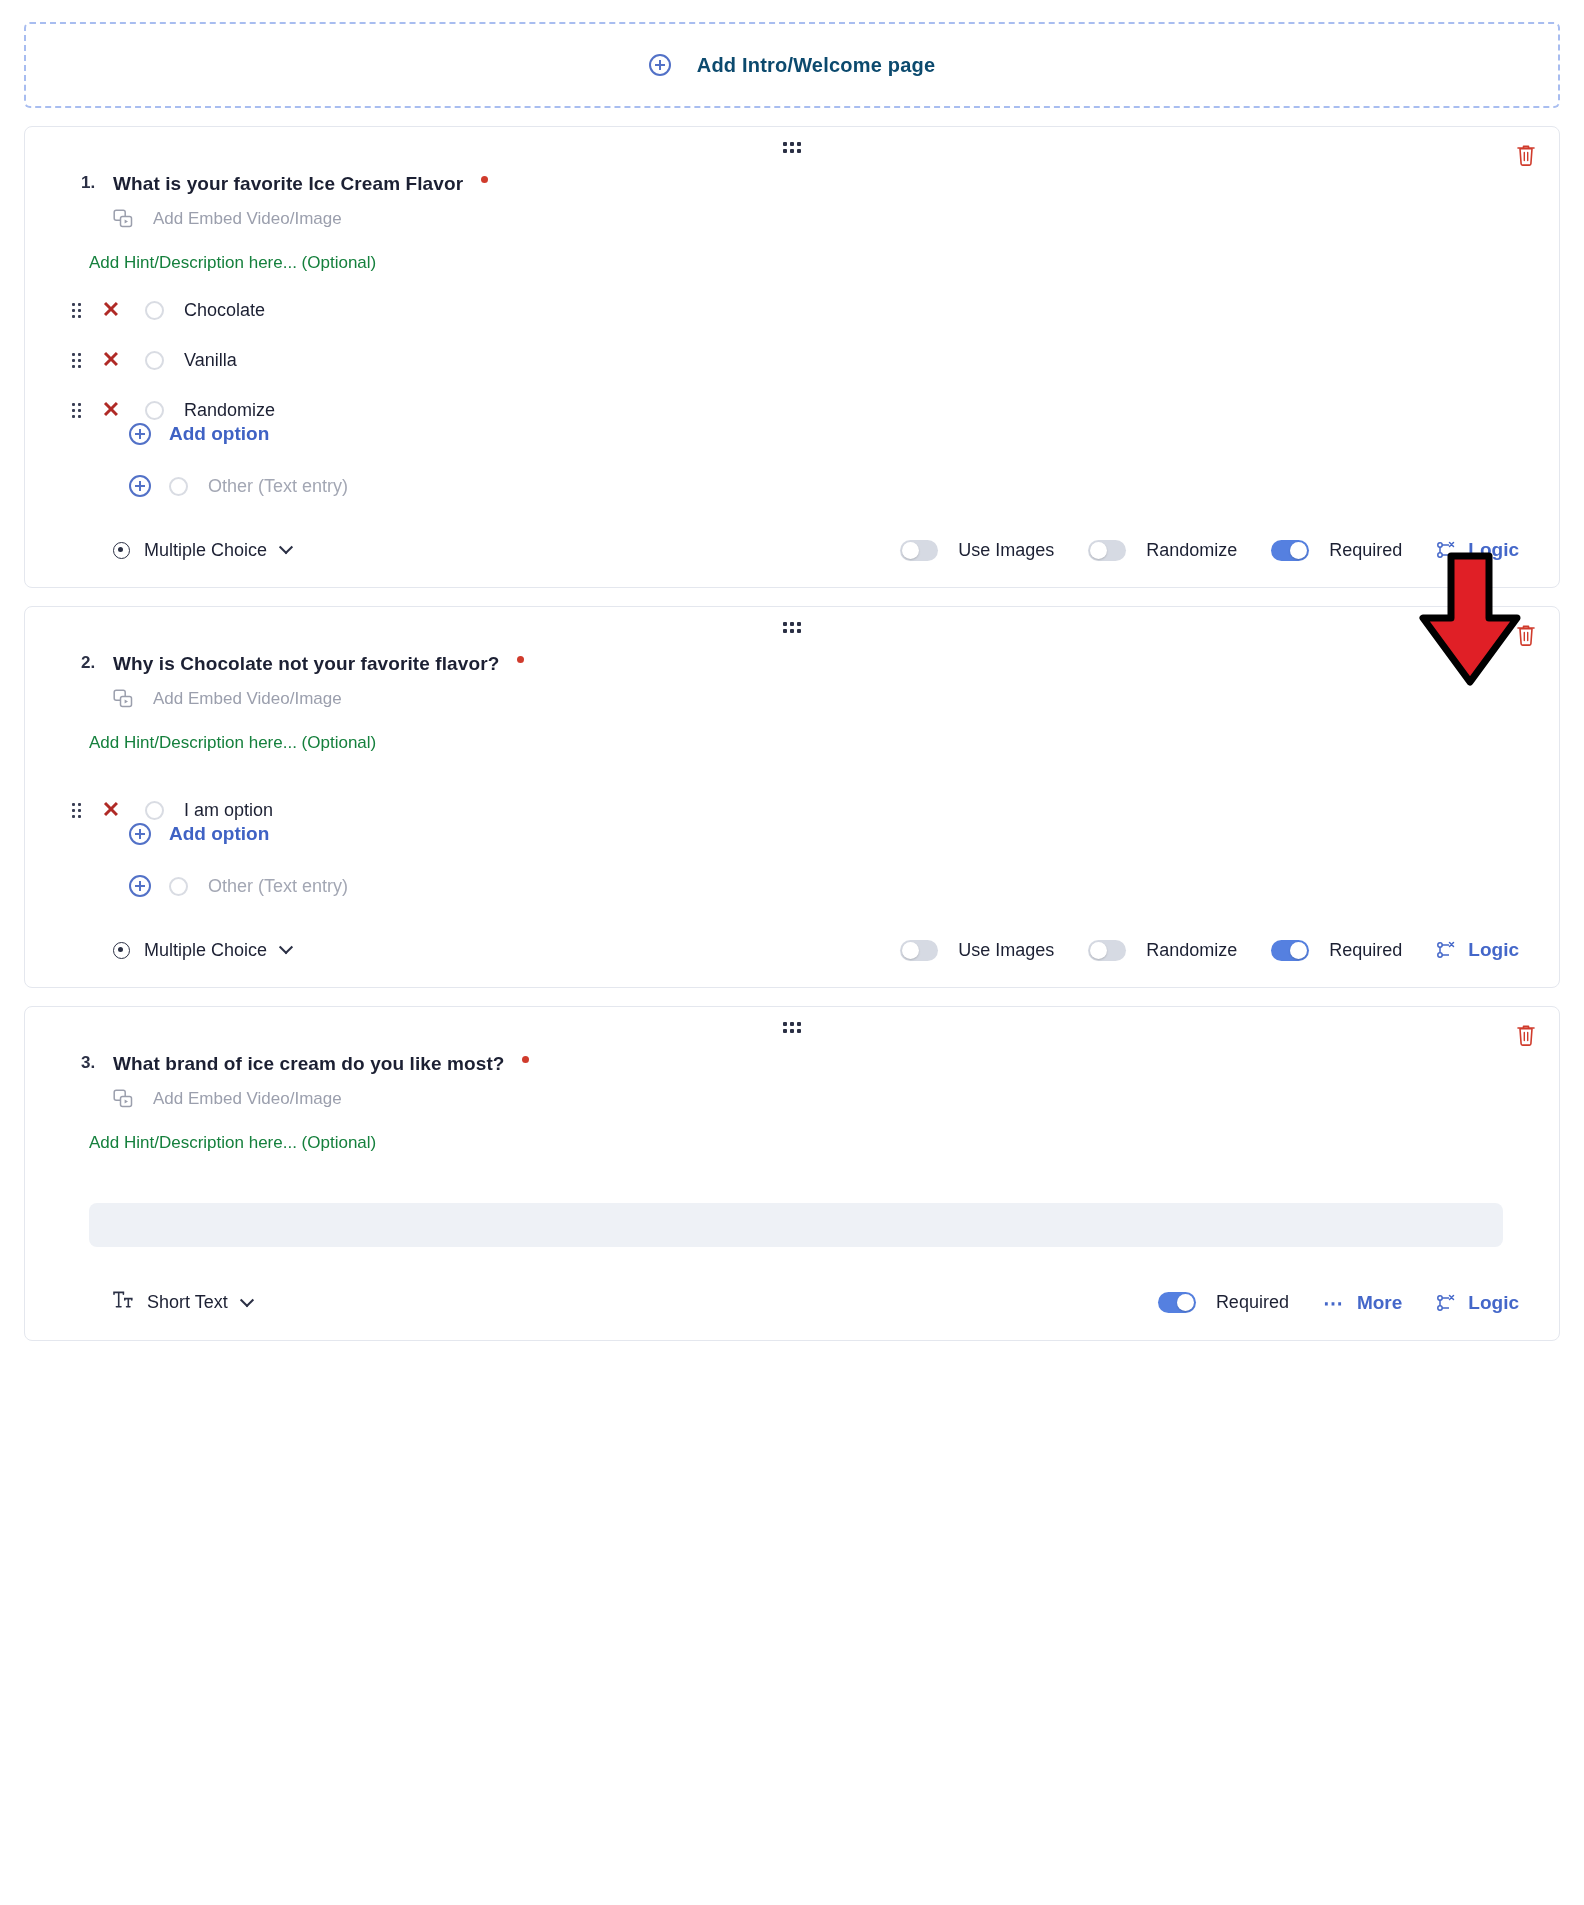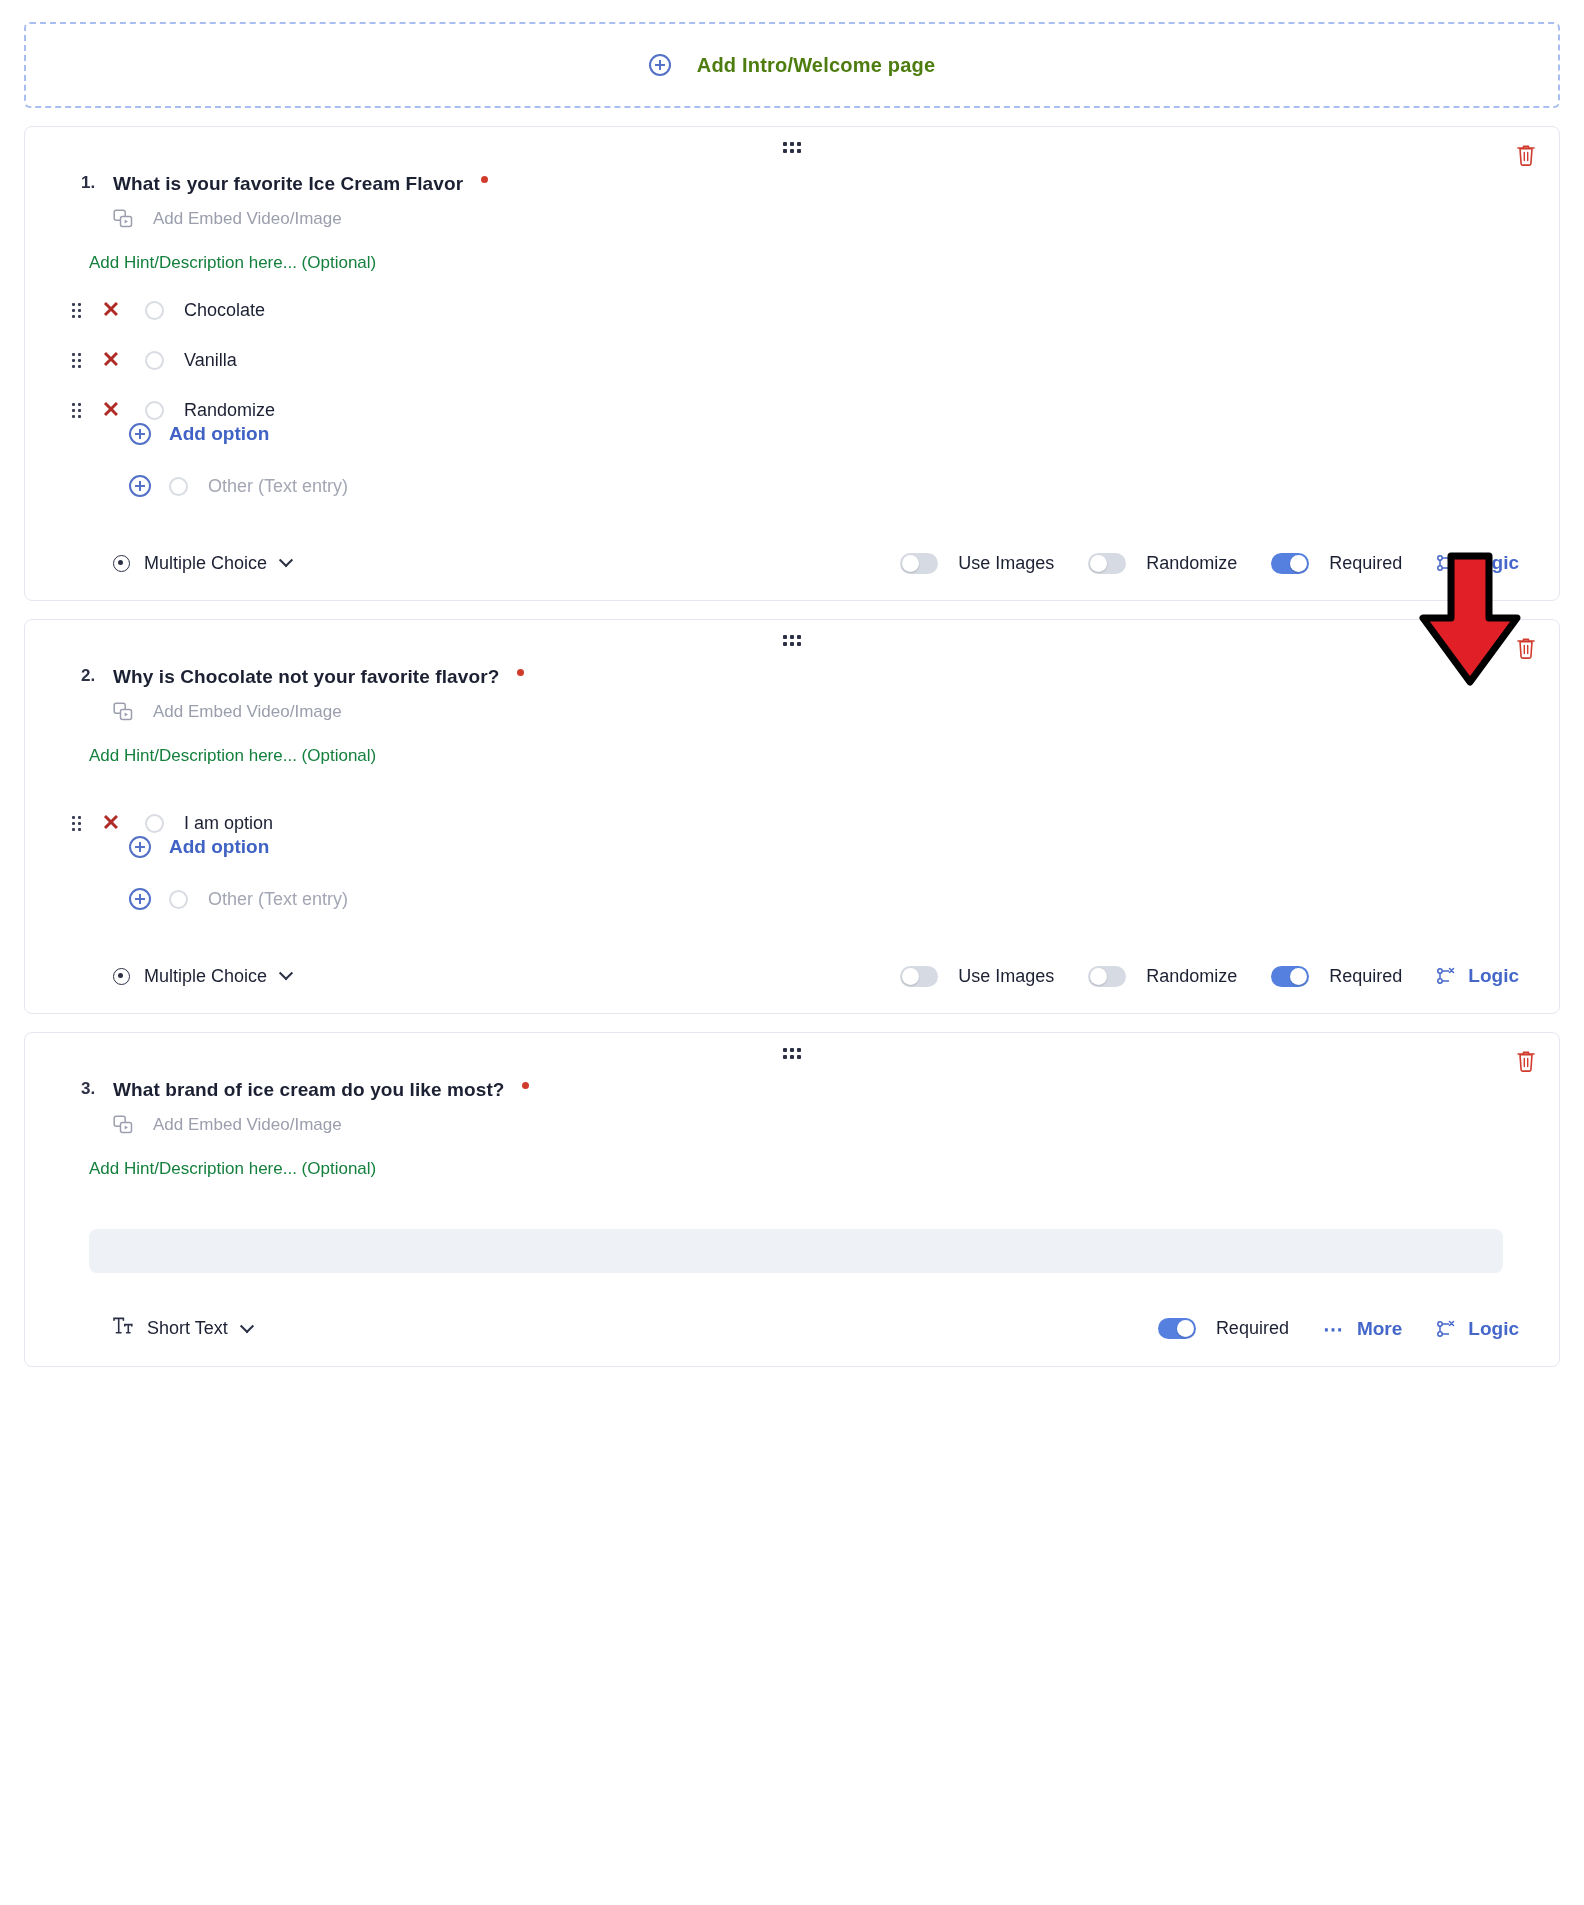--- a/index.html
+++ b/index.html
@@ -23,21 +23,21 @@
     height: 86px;
     display: flex;
     align-items: center;
     justify-content: center;
     background: #fff;
   }
   .dashed-bar .inner {
     display: flex;
     align-items: center;
     gap: 26px;
-    color: #4d7c0f;
+    color: #0c4a6e;
     font-size: 20px;
     font-weight: bold;
     letter-spacing: .2px;
   }
   .plus-circle {
     width: 22px; height: 22px;
     border: 2px solid #5271c7;
     border-radius: 50%;
     position: relative;
     flex: 0 0 auto;
@@ -155,21 +155,21 @@
   .other-row {
     display: flex; align-items: center;
     margin-top: 30px;
     padding-left: 76px;
   }
   .other-row .radio { margin-left: 18px; }
 
   
   .toolbar {
     display: flex; align-items: center; justify-content: space-between;
-    margin-top: 55px;
+    margin-top: 42px;
     padding-left: 60px;
     padding-right: 12px;
   }
   .qtype {
     display: flex; align-items: center; gap: 14px;
     font-size: 18px; color: #1c2033;
     cursor: pointer;
   }
   .type-icon-radio {
     width: 17px; height: 17px; border-radius: 50%;

